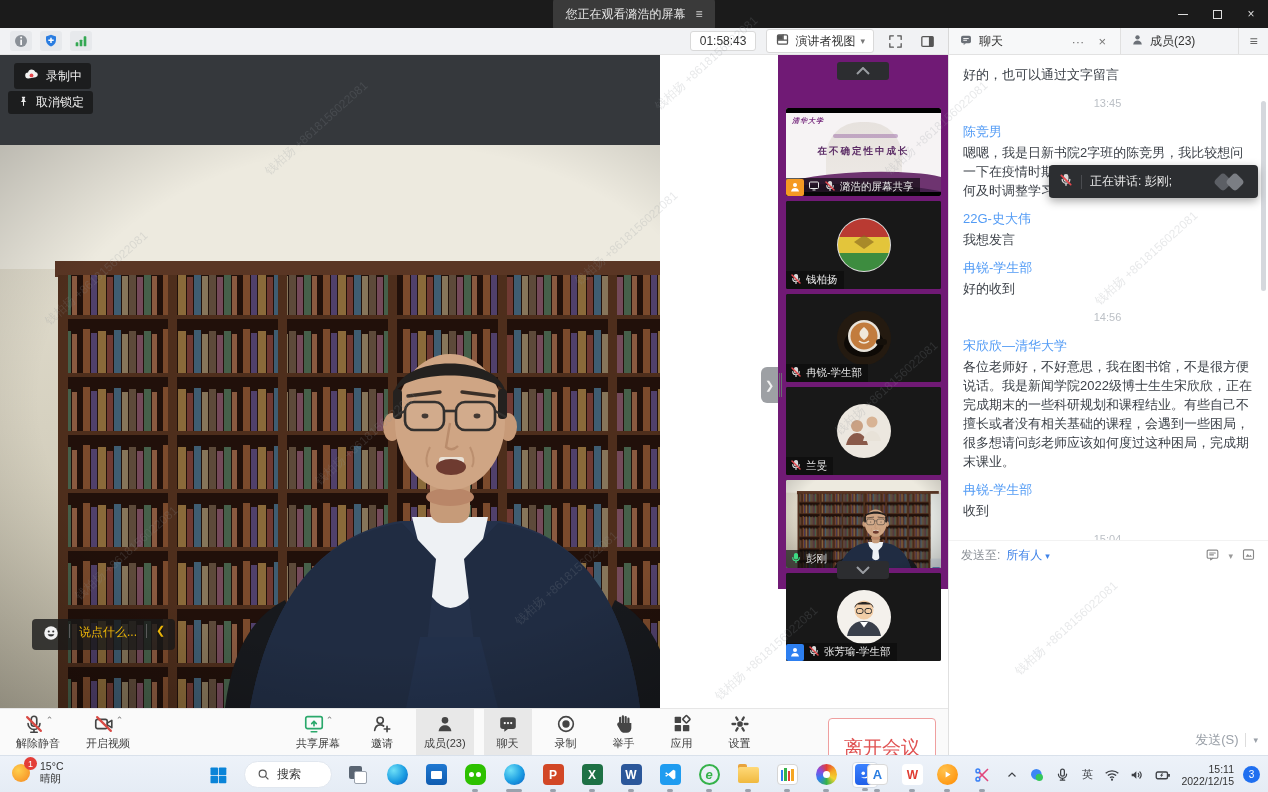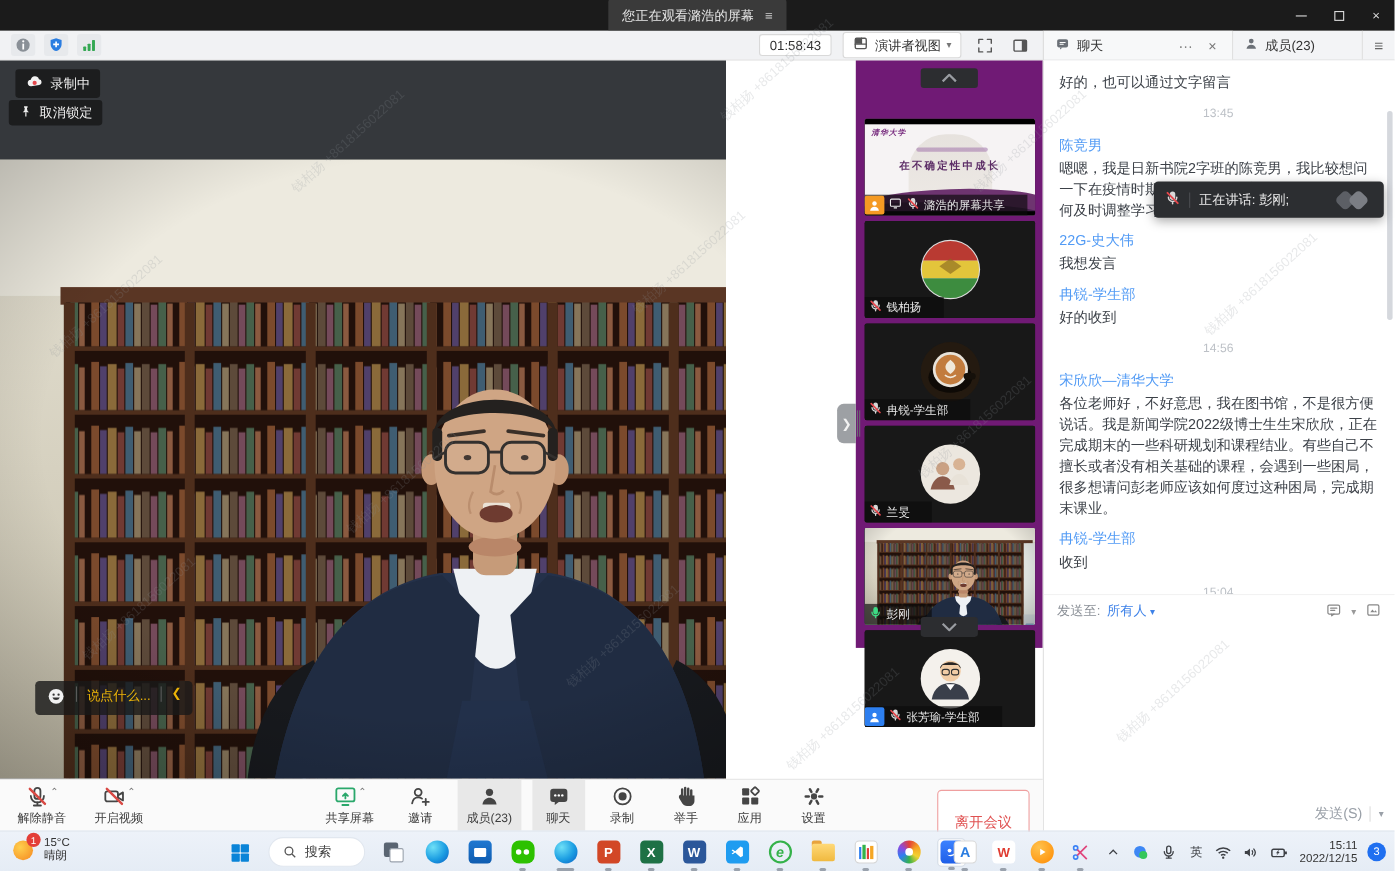--- a/index.html
+++ b/index.html
@@ -36,21 +36,21 @@
 .saybar{position:absolute;left:32px;bottom:58px;display:flex;gap:9px;background:rgba(25,25,25,.8);border-radius:4px;padding:5px 10px;color:#eab308;font-size:12px}
 .vdiv{width:1px;height:14px;background:#5a5a5a}
 
 .thumbstrip{position:absolute;left:778px;top:55px;width:170px;height:534px;background:#701a75}
 .scrbtn{position:absolute;left:50%;transform:translateX(-50%);width:52px;height:18px;background:#2c2d30;border-radius:3px;display:flex;align-items:center;justify-content:center}
 .scrbtn.up{top:7px}.scrbtn.down{bottom:10px}
 #thumbs{position:absolute;left:8px;top:53px;width:155px}
 .tile{position:relative;width:155px;height:88px;margin-bottom:5px;background:#141414;border-radius:2px;overflow:hidden}
 .tile.active{box-shadow:inset 0 0 0 2px #2eb567}
 .avwrap{position:absolute;inset:0;display:flex;align-items:center;justify-content:center;background:#181818}
-.tlabel{position:absolute;left:0;bottom:0;display:flex;align-items:center;gap:4px;background:rgba(10,10,10,.66);color:#e8e8e8;font-size:10.5px;padding:2px 20px 2px 4px;max-width:100%;white-space:nowrap}
+.tlabel{position:absolute;left:0;bottom:0;display:flex;align-items:center;gap:4px;background:rgba(10,10,10,.66);color:#e8e8e8;font-size:10.5px;padding:2px 6px 2px 4px;max-width:100%;white-space:nowrap}
 .pbadge{width:18px;height:17px;display:flex;align-items:center;justify-content:center;border-radius:2px;margin:-2px 0 -2px -4px}
 .handle{position:absolute;left:-17px;top:312px;width:17px;height:36px;background:rgba(140,143,148,.85);border-radius:6px 0 0 6px;display:flex;align-items:center;justify-content:center;color:#f2f2f2;font-size:11px}
 .handle2{position:absolute;left:1px;top:318px;width:3px;height:24px;border-left:1px solid #6a6d72;border-right:1px solid #6a6d72}
 
 .slide{position:absolute;inset:0;background:#f6f3f4}
 .slide:before{content:"";position:absolute;left:0;top:0;right:0;height:5px;background:#000}
 .slide:after{content:"";position:absolute;left:0;bottom:0;right:0;height:4px;background:#000}
 .sbrand{position:absolute;left:6px;top:8px;color:#7a2f80;font-size:7px;font-weight:bold;font-style:italic;letter-spacing:1px}
 .sline{position:absolute;left:30%;top:30%;width:42%;height:4px;background:#9a6aa5;opacity:.5;border-radius:2px}
 .stitle{position:absolute;left:0;right:0;top:42%;text-align:center;color:#5c2d66;font-size:9.5px;font-weight:bold;letter-spacing:2px}
@@ -76,21 +76,21 @@
 .inputarea::placeholder{color:#c9ced6}
 .sendrow{position:absolute;right:10px;bottom:6px;display:flex;align-items:center;gap:7px;color:#9aa0a8;font-size:13px}
 .sendrow .vdiv{background:#ddd}
 
 .mtoolbar{position:absolute;left:0;top:708px;width:948px;height:47px;background:#fafafa;border-top:1px solid #e6e6e6;display:flex;align-items:stretch;padding-left:8px}
 .titem{display:flex;flex-direction:column;align-items:center;justify-content:center;padding:2px 8px 3px;color:#3c3c3c;position:relative;min-width:48px}
 .titem.active{background:#e8e8e8}
 .titem .trow{display:flex;align-items:flex-start;gap:1px;height:23px}
 .titem .lbl{font-size:11px;margin-top:0}
 .chev{color:#7a7a7a;font-size:9px;line-height:10px;margin-top:2px}
-.leave{position:absolute;right:12px;top:9px;height:45px;padding:15px 15px;background:#fff;border:1px solid #ef9f9f;color:#e05252;border-radius:4px;font-size:13px;line-height:27px}
+.leave{position:absolute;right:12px;top:9px;height:45px;padding:15px 15px;background:#fff;border:1px solid #ef9f9f;color:#e05252;border-radius:4px;font-size:19px;line-height:27px}
 
 .taskbar{position:absolute;left:0;top:755px;width:1268px;height:37px;background:linear-gradient(#edf2f9,#e5ecf5);border-top:1px solid #d9e1eb}
 .tb-weather{position:absolute;left:10px;top:4px;display:flex;align-items:center;gap:6px}
 .wicon{position:relative;width:24px;height:24px}
 .wsun{position:absolute;left:2px;top:4px;width:18px;height:18px;border-radius:50%;background:radial-gradient(circle at 35% 35%,#ffcf4d,#f5871f)}
 .wbadge{position:absolute;right:-3px;top:-3px;width:13px;height:13px;border-radius:50%;background:#e33e38;color:#fff;font-size:9px;display:flex;align-items:center;justify-content:center}
 .wtxt{font-size:10.5px;color:#333;line-height:12px}
 #tbapps{position:absolute;left:205px;top:0;height:37px;display:flex;align-items:center;gap:13px}
 .tapp{position:relative;width:26px;height:26px;display:flex;align-items:center;justify-content:center}
 .tapp.run:after{content:"";position:absolute;left:50%;transform:translateX(-50%);bottom:-4px;width:6px;height:3px;border-radius:2px;background:#9aa2ad}

